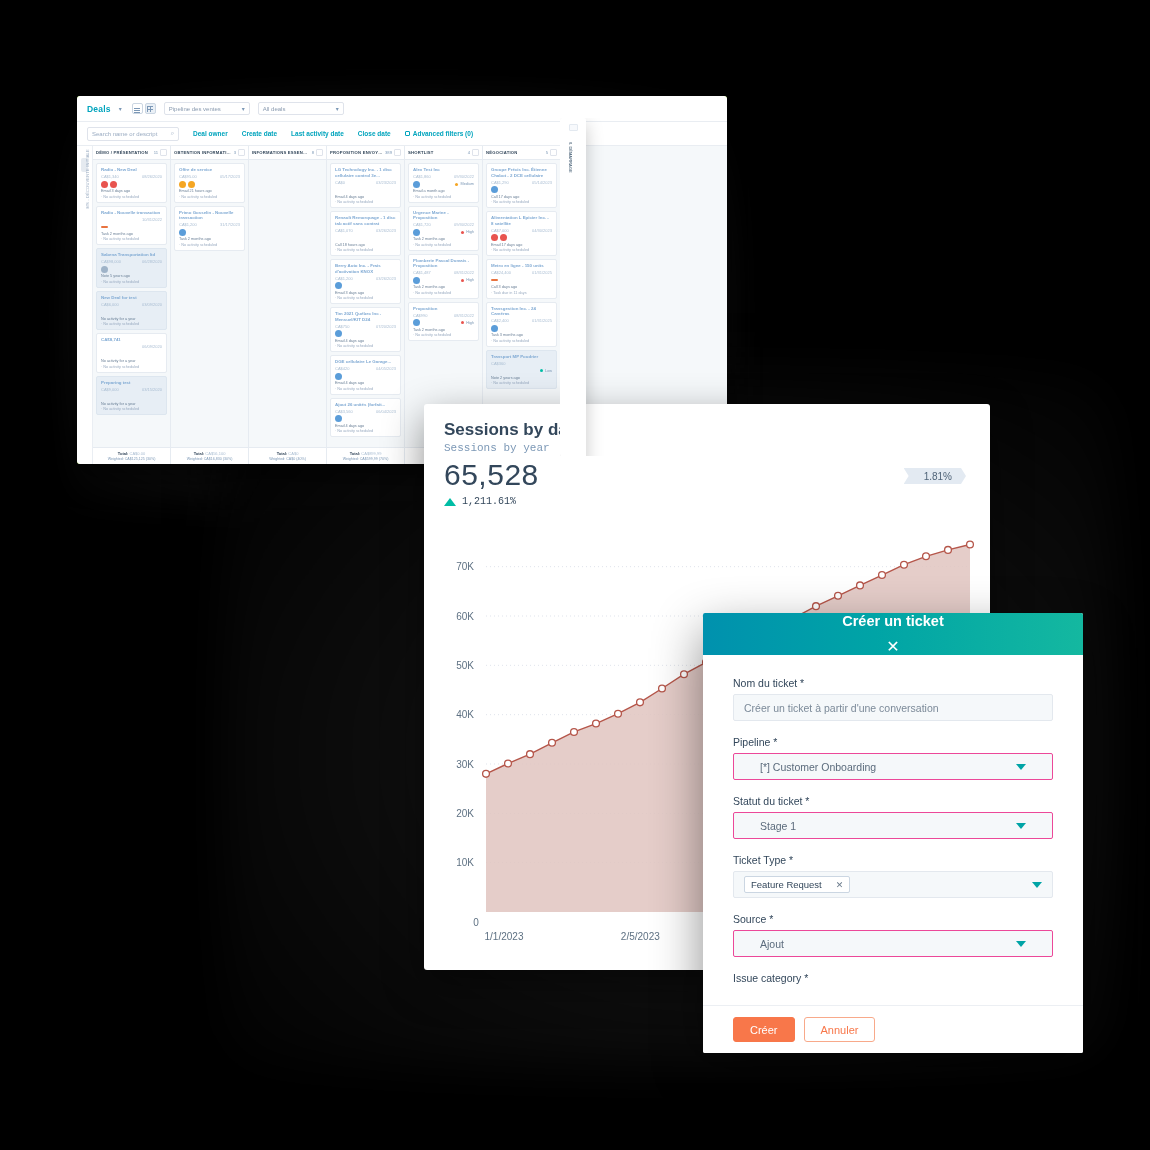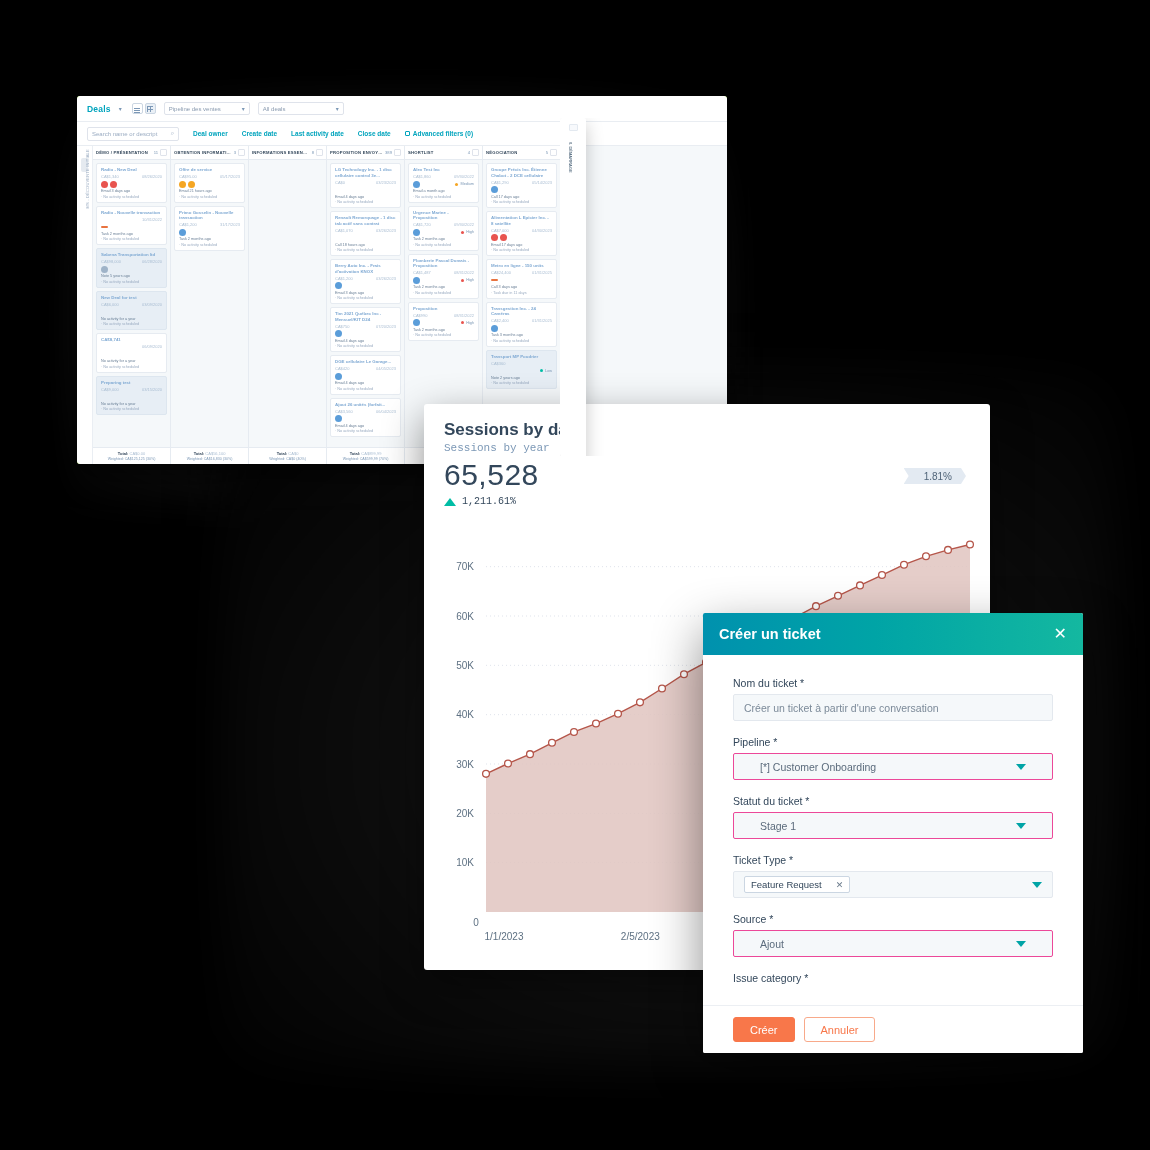--- a/index.html
+++ b/index.html
@@ -161,21 +161,21 @@
   .plot svg { display:block; }
 
   
   .dialog {
     position:absolute; left:703px; top:613px; width:380px; height:440px;
     background:#fff; border-radius:2px; box-shadow:0 18px 50px rgba(0,0,0,.45);
     overflow:hidden; display:flex; flex-direction:column;
   }
   .dlg-head {
     height:42px; background:linear-gradient(90deg,#0091ae 0%,#00a4a6 45%,#14b8a0 100%);
-    display:flex; align-items:center; justify-content:space-between; padding:0 16px;
+    display:flex; align-items:center; justify-content:space-between; padding:0 16px;flex-direction:column;
   }
   .dlg-title { color:#fff; font-size:14.5px; font-weight:bold; }
   .dlg-close { color:#fff; font-size:16px; line-height:1; cursor:pointer; }
   .dlg-body { flex:1; padding:22px 30px 6px 30px; overflow:hidden; }
   .field { margin-bottom:15px; }
   .flabel { font-size:10.5px; color:#33475b; margin-bottom:5px; display:block; }
   .finput {
     height:27px; border:1px solid #e3e8ee; border-radius:2px; background:#f5f8fa;
     display:flex; align-items:center; padding:0 10px; font-size:10.5px; color:#7c8a99;
   }

